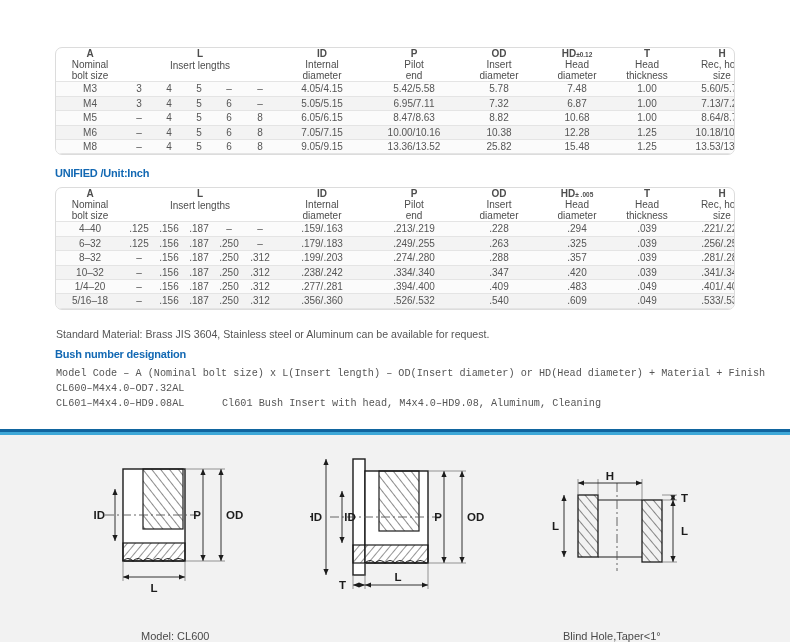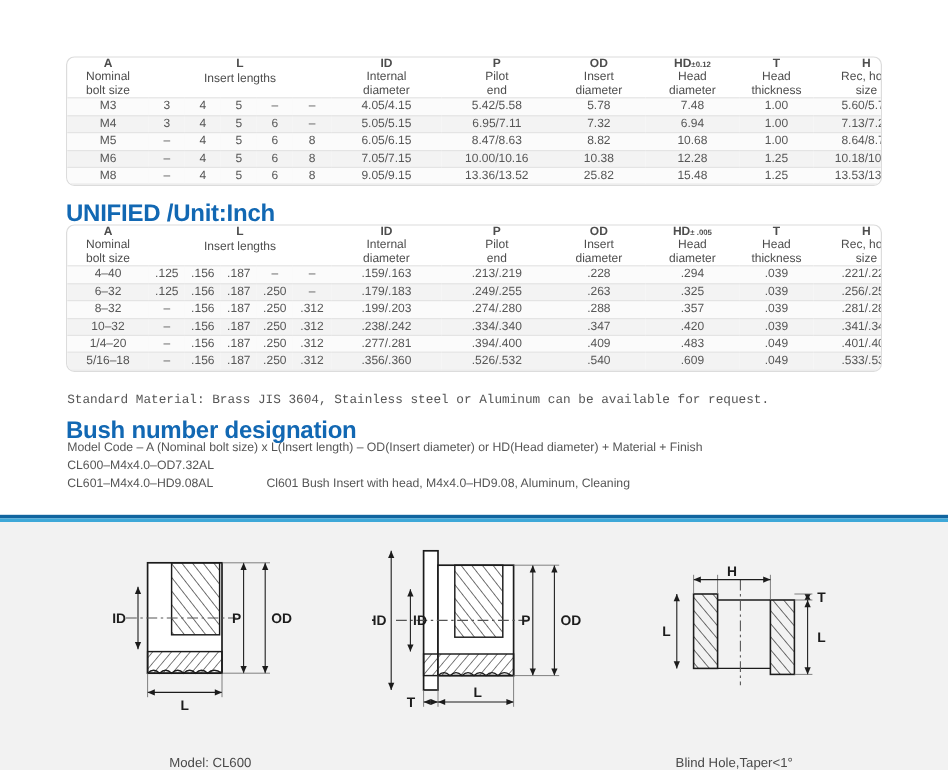--- a/index.html
+++ b/index.html
@@ -12,21 +12,21 @@
   }
   #page {
     position: relative;
     width: 790px; height: 642px;
     background: #ffffff;
   }
 
   
   .sec-title {
     color: #1268b3;
-    font-size: 20px;
+    font-size: 11px;
     font-weight: bold;
     letter-spacing: -0.2px;
   }
 
   
   .card {
     border: 1px solid #dcdcdc;
     border-radius: 7px;
     background: #ffffff;
     overflow: hidden;
@@ -70,26 +70,26 @@
     border-top: 1px solid #e4e4e4;
   }
   table.spec tbody tr:nth-child(odd) td { background: #fbfbfb; }
   table.spec tbody tr:nth-child(even) td { background: #f3f3f3; }
   table.spec tbody tr:last-child td { border-bottom: 1px solid #e4e4e4; }
 
   
   .note {
     color: #555555;
     font-size: 10.6px;
-    font-family: Liberation Mono, monospace;
   }
   .pnd-line {
     color: #555555;
     font-size: 10.2px;
     white-space: nowrap;
+    font-family: Liberation Mono, monospace;
   }
 
   
   .divider-dark {
     position: absolute; left: 0; width: 790px; height: 3px;
     background: #11659f;
   }
   .divider-light {
     position: absolute; left: 0; width: 790px; height: 3px;
     background: #3ea8d8;
@@ -208,21 +208,21 @@
         <tr>
           <td>M4</td>
           <td>3</td>
           <td>4</td>
           <td>5</td>
           <td>6</td>
           <td>–</td>
           <td>5.05/5.15</td>
           <td>6.95/7.11</td>
           <td>7.32</td>
-          <td>6.94</td>
+          <td>6.87</td>
           <td>1.00</td>
           <td>7.13/7.23</td>
         </tr>
         <tr>
           <td>M5</td>
           <td>–</td>
           <td>4</td>
           <td>5</td>
           <td>6</td>
           <td>8</td>

